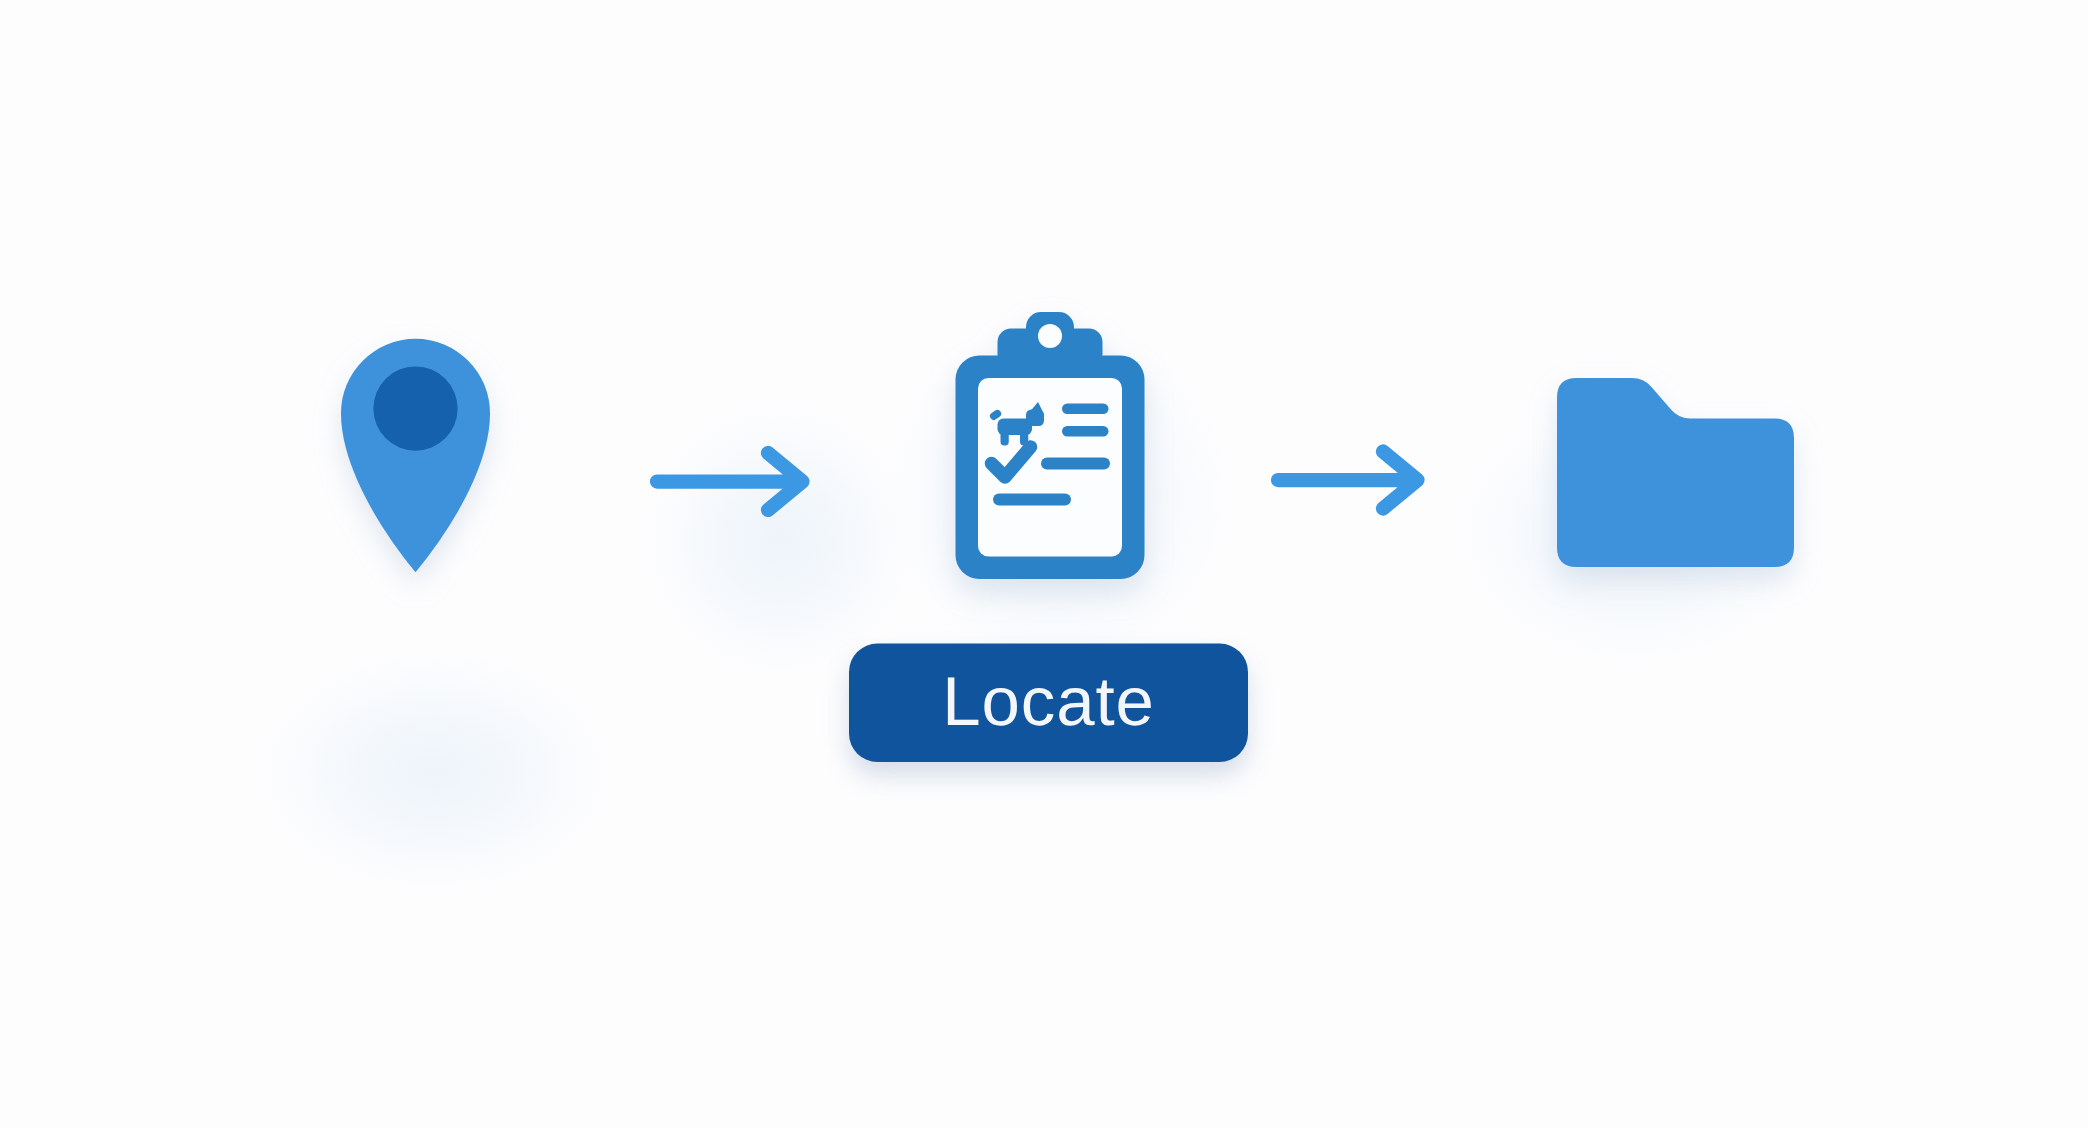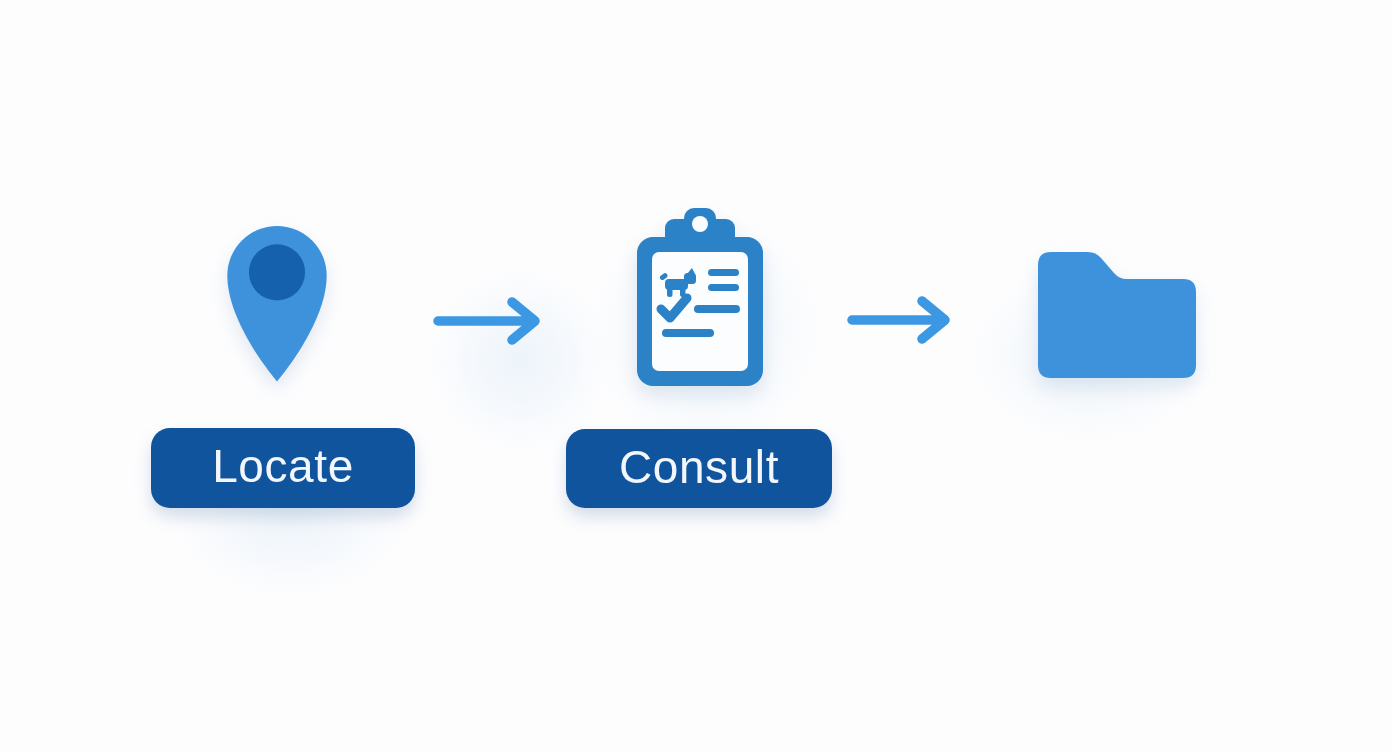--- a/index.html
+++ b/index.html
@@ -115,22 +115,19 @@
       <path class="stroke-arrow" d="M6 24 H88 M76 5 L99 24 L76 43" fill="none" stroke-width="9.5" stroke-linecap="round" stroke-linejoin="round"></path>
     </svg>
   </div>
 
   <div class="icon-wrap icon-shadow" style="left:1038px; top:252px; width:158px; height:126px;">
     <svg width="158" height="126" viewBox="0 0 158 126" aria-hidden="true">
       <path class="fill-blue" d="M0 13 Q0 0 13 0 L50 0 Q58 0 63 6 L76 21 Q81 27 89 27 L145 27 Q158 27 158 40 L158 113 Q158 126 145 126 L13 126 Q0 126 0 113 Z"></path>
     </svg>
   </div>
 
-  <button class="pill" style="left:151px; top:428px; width:264px; height:80px;">
-    <span>Locate</span>
-  </button>
 
   <button class="pill" style="left:566px; top:429px; width:266px; height:79px;">
-    <span>Consult</span>
+    <span>Locate</span>
   </button>
 
 
 </div>
 
 </body></html>

